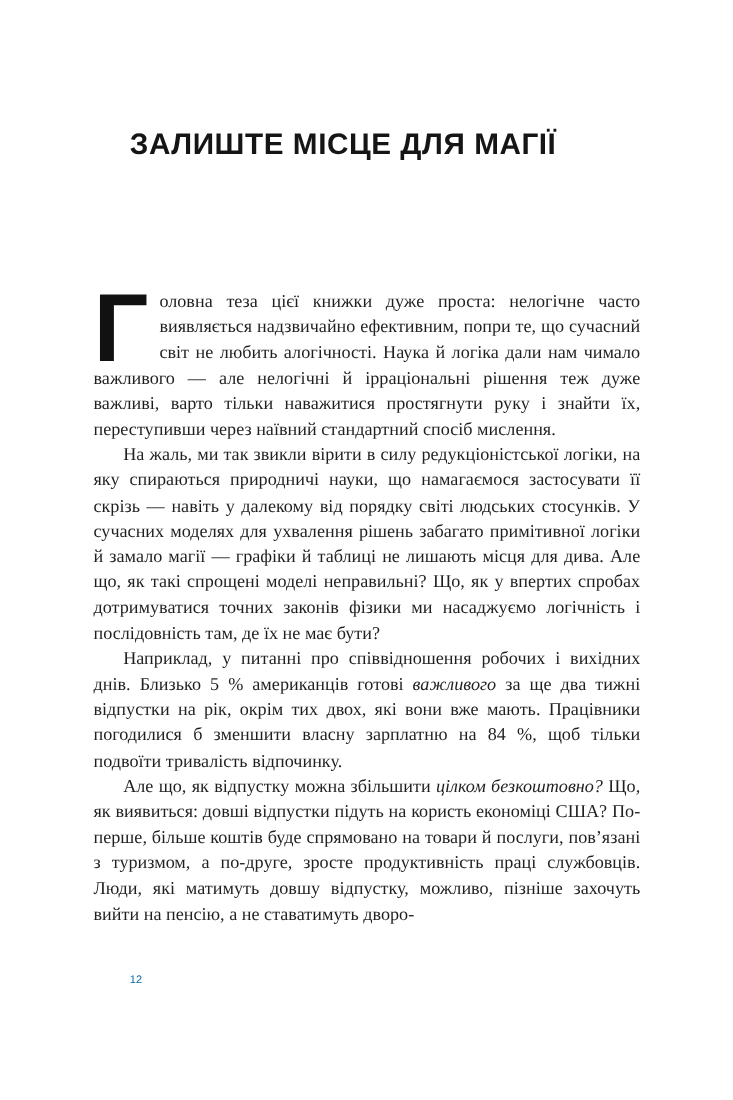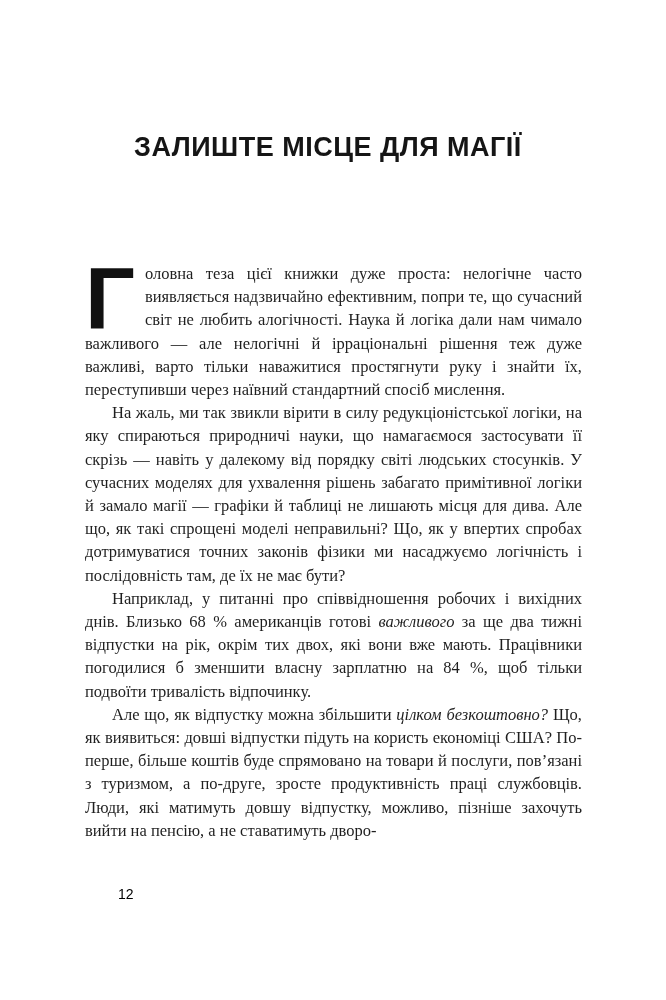--- a/index.html
+++ b/index.html
@@ -12,21 +12,21 @@
     width: 666px;
     height: 1000px;
     background: #ffffff;
     overflow: hidden;
     color: #1a1a1a;
   }
   .chapter-title {
     position: absolute;
     left: 118px;
     top: 116px;
-    margin: 16px;
+    margin: 0;
     font-family: "Liberation Sans", sans-serif;
     font-weight: 700;
     font-size: 27px;
     letter-spacing: 0.5px;
     color: #151515;
     white-space: nowrap;
   }
   .content {
     position: absolute;
     left: 85px;
@@ -57,44 +57,44 @@
     font-weight: 400;
   }
   .content em {
     font-style: italic;
   }
   .page-number {
     position: absolute;
     left: 118px;
     top: 886px;
     font-family: "Liberation Sans", sans-serif;
-    font-size: 14px;
+    font-size: 10px;
     font-weight: 400;
-    color: #000000;
+    color: #0369a1;
   }
 </style>
 </head>
 <body>
 
 <div class="page">
 
   <h1 class="chapter-title">ЗАЛИШТЕ МІСЦЕ ДЛЯ МАГІЇ</h1>
 
   <div class="content">
 
     <p>
       <span class="dropcap">Г</span><span class="lead-word">оловна</span><span> теза цієї книжки дуже проста: нелогічне часто виявляється надзвичайно ефективним, попри те, що сучасний світ не любить алогічності. Наука й логіка дали нам чимало важливого — але нелогічні й ірраціональні рішення теж дуже важливі, варто тільки наважитися простягнути руку і знайти їх, переступивши через наївний стандартний спосіб мислення.</span>
     </p>
 
     <p class="indented">
       <span>На жаль, ми так звикли вірити в силу редукціоністської логіки, на яку спираються природничі науки, що намагаємося застосувати її скрізь — навіть у далекому від порядку світі людських стосунків. У сучасних моделях для ухвалення рішень забагато примітивної логіки й замало магії — графіки й таблиці не лишають місця для дива. Але що, як такі спрощені моделі неправильні? Що, як у впертих спробах дотримуватися точних законів фізики ми насаджуємо логічність і послідовність там, де їх не має бути?</span>
     </p>
 
     <p class="indented">
-      <span>Наприклад, у питанні про співвідношення робочих і вихідних днів. Близько 68 % американців готові </span><em>важливого</em><span> за ще два тижні відпустки на рік, окрім тих двох, які вони вже мають. Працівники погодилися б зменшити власну зарплатню на 84 %, щоб тільки подвоїти тривалість відпочинку.</span>
+      <span>Наприклад, у питанні про співвідношення робочих і вихідних днів. Близько 5 % американців готові </span><em>важливого</em><span> за ще два тижні відпустки на рік, окрім тих двох, які вони вже мають. Працівники погодилися б зменшити власну зарплатню на 84 %, щоб тільки подвоїти тривалість відпочинку.</span>
     </p>
 
     <p class="indented">
       <span>Але що, як відпустку можна збільшити </span><em>цілком безкоштовно?</em><span> Що, як виявиться: довші відпустки підуть на користь економіці США? По-перше, більше коштів буде спрямовано на товари й послуги, пов’язані з туризмом, а по-друге, зросте продуктивність праці службовців. Люди, які матимуть довшу відпустку, можливо, пізніше захочуть вийти на пенсію, а не ставатимуть дворо-</span>
     </p>
 
   </div>
 
   <div class="page-number">12</div>
 

